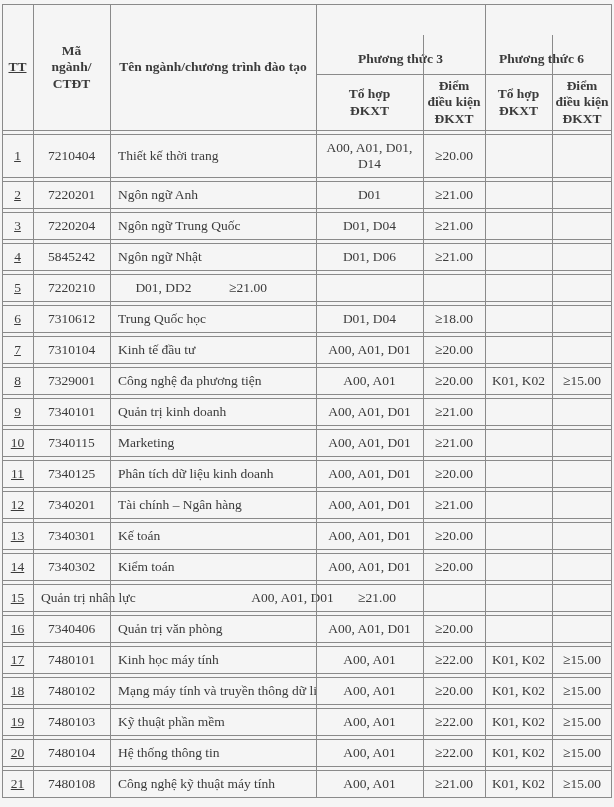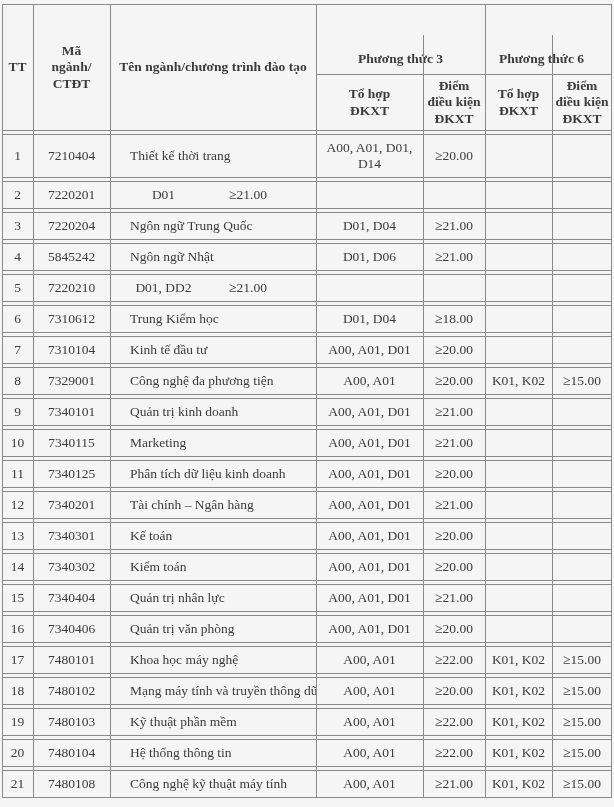--- a/index.html
+++ b/index.html
@@ -16,23 +16,23 @@
     border-top:1px solid #8a8a8a; border-bottom:1px solid #8a8a8a;
   }
   .header { height:127px; font-weight:bold; }
   .row { height:28px; margin-top:3px; }
   .row.tall { height:44px; }
   .cell {
     display:flex; align-items:center; justify-content:center;
     text-align:center; height:100%; box-sizing:border-box;
     font-size:13.5px; line-height:1.2; overflow:hidden;
   }
-  .c1 { width:31px; }
+  .c1 { width:31px;text-decoration:underline; }
   .c2 { width:77px; padding:0 15px; }
-  .c3 { width:206px; justify-content:flex-start; text-align:center; padding-left:20px; white-space:nowrap; }
+  .c3 { width:206px; justify-content:flex-start; text-align:center; padding-left:8px; white-space:nowrap; }
   .c4 { width:107px; padding:0 3px; }
   .c5 { width:62px; padding:0 2px; }
   .c6 { width:67px; padding:0 2px; }
   .c7 { width:60px; padding:0 1px; }
   .header .c3 { justify-content:center; text-align:center; padding-left:0; white-space:normal; }
   .hgroup { width:296px; display:flex; flex-direction:column; }
   .htop { height:30px; display:flex; box-sizing:border-box; border-bottom:1px solid #8a8a8a;margin-top:40px; }
   .pt3 { width:169px; } .pt6 { width:113px; }
   .hbottom { flex:1; display:flex; }
   .narrow { display:inline-block; max-width:58px; }
@@ -79,20 +79,21 @@
         <div class="cell c2">7210404</div>
         <div class="cell c3">Thiết kế thời trang</div>
         <div class="cell c4">A00, A01, D01, D14</div>
         <div class="cell c5">≥20.00</div>
         <div class="cell c6"></div>
         <div class="cell c7"></div>
       </div>
       <div class="row">
         <div class="cell c1">2</div>
         <div class="cell c2">7220201</div>
+        <div class="cell c3">Ngôn ngữ Anh</div>
         <div class="cell c4">D01</div>
         <div class="cell c5">≥21.00</div>
         <div class="cell c6"></div>
         <div class="cell c7"></div>
       </div>
       <div class="row">
         <div class="cell c1">3</div>
         <div class="cell c2">7220204</div>
         <div class="cell c3">Ngôn ngữ Trung Quốc</div>
         <div class="cell c4">D01, D04</div>
@@ -113,21 +114,21 @@
         <div class="cell c1">5</div>
         <div class="cell c2">7220210</div>
         <div class="cell c4">D01, DD2</div>
         <div class="cell c5">≥21.00</div>
         <div class="cell c6"></div>
         <div class="cell c7"></div>
       </div>
       <div class="row">
         <div class="cell c1">6</div>
         <div class="cell c2">7310612</div>
-        <div class="cell c3">Trung Kiểm học</div>
+        <div class="cell c3">Trung Quốc học</div>
         <div class="cell c4">D01, D04</div>
         <div class="cell c5">≥18.00</div>
         <div class="cell c6"></div>
         <div class="cell c7"></div>
       </div>
       <div class="row">
         <div class="cell c1">7</div>
         <div class="cell c2">7310104</div>
         <div class="cell c3">Kinh tế đầu tư</div>
         <div class="cell c4">A00, A01, D01</div>
@@ -193,40 +194,39 @@
         <div class="cell c1">14</div>
         <div class="cell c2">7340302</div>
         <div class="cell c3">Kiểm toán</div>
         <div class="cell c4">A00, A01, D01</div>
         <div class="cell c5">≥20.00</div>
         <div class="cell c6"></div>
         <div class="cell c7"></div>
       </div>
       <div class="row">
         <div class="cell c1">15</div>
-        <div class="cell c2">7340404</div>
         <div class="cell c3">Quản trị nhân lực</div>
         <div class="cell c4">A00, A01, D01</div>
         <div class="cell c5">≥21.00</div>
         <div class="cell c6"></div>
         <div class="cell c7"></div>
       </div>
       <div class="row">
         <div class="cell c1">16</div>
         <div class="cell c2">7340406</div>
         <div class="cell c3">Quản trị văn phòng</div>
         <div class="cell c4">A00, A01, D01</div>
         <div class="cell c5">≥20.00</div>
         <div class="cell c6"></div>
         <div class="cell c7"></div>
       </div>
       <div class="row">
         <div class="cell c1">17</div>
         <div class="cell c2">7480101</div>
-        <div class="cell c3">Khoa học máy nghệ</div>
+        <div class="cell c3">Kinh học máy tính</div>
         <div class="cell c4">A00, A01</div>
         <div class="cell c5">≥22.00</div>
         <div class="cell c6">K01, K02</div>
         <div class="cell c7">≥15.00</div>
       </div>
       <div class="row">
         <div class="cell c1">18</div>
         <div class="cell c2">7480102</div>
         <div class="cell c3">Mạng máy tính và truyền thông dữ liệu</div>
         <div class="cell c4">A00, A01</div>

